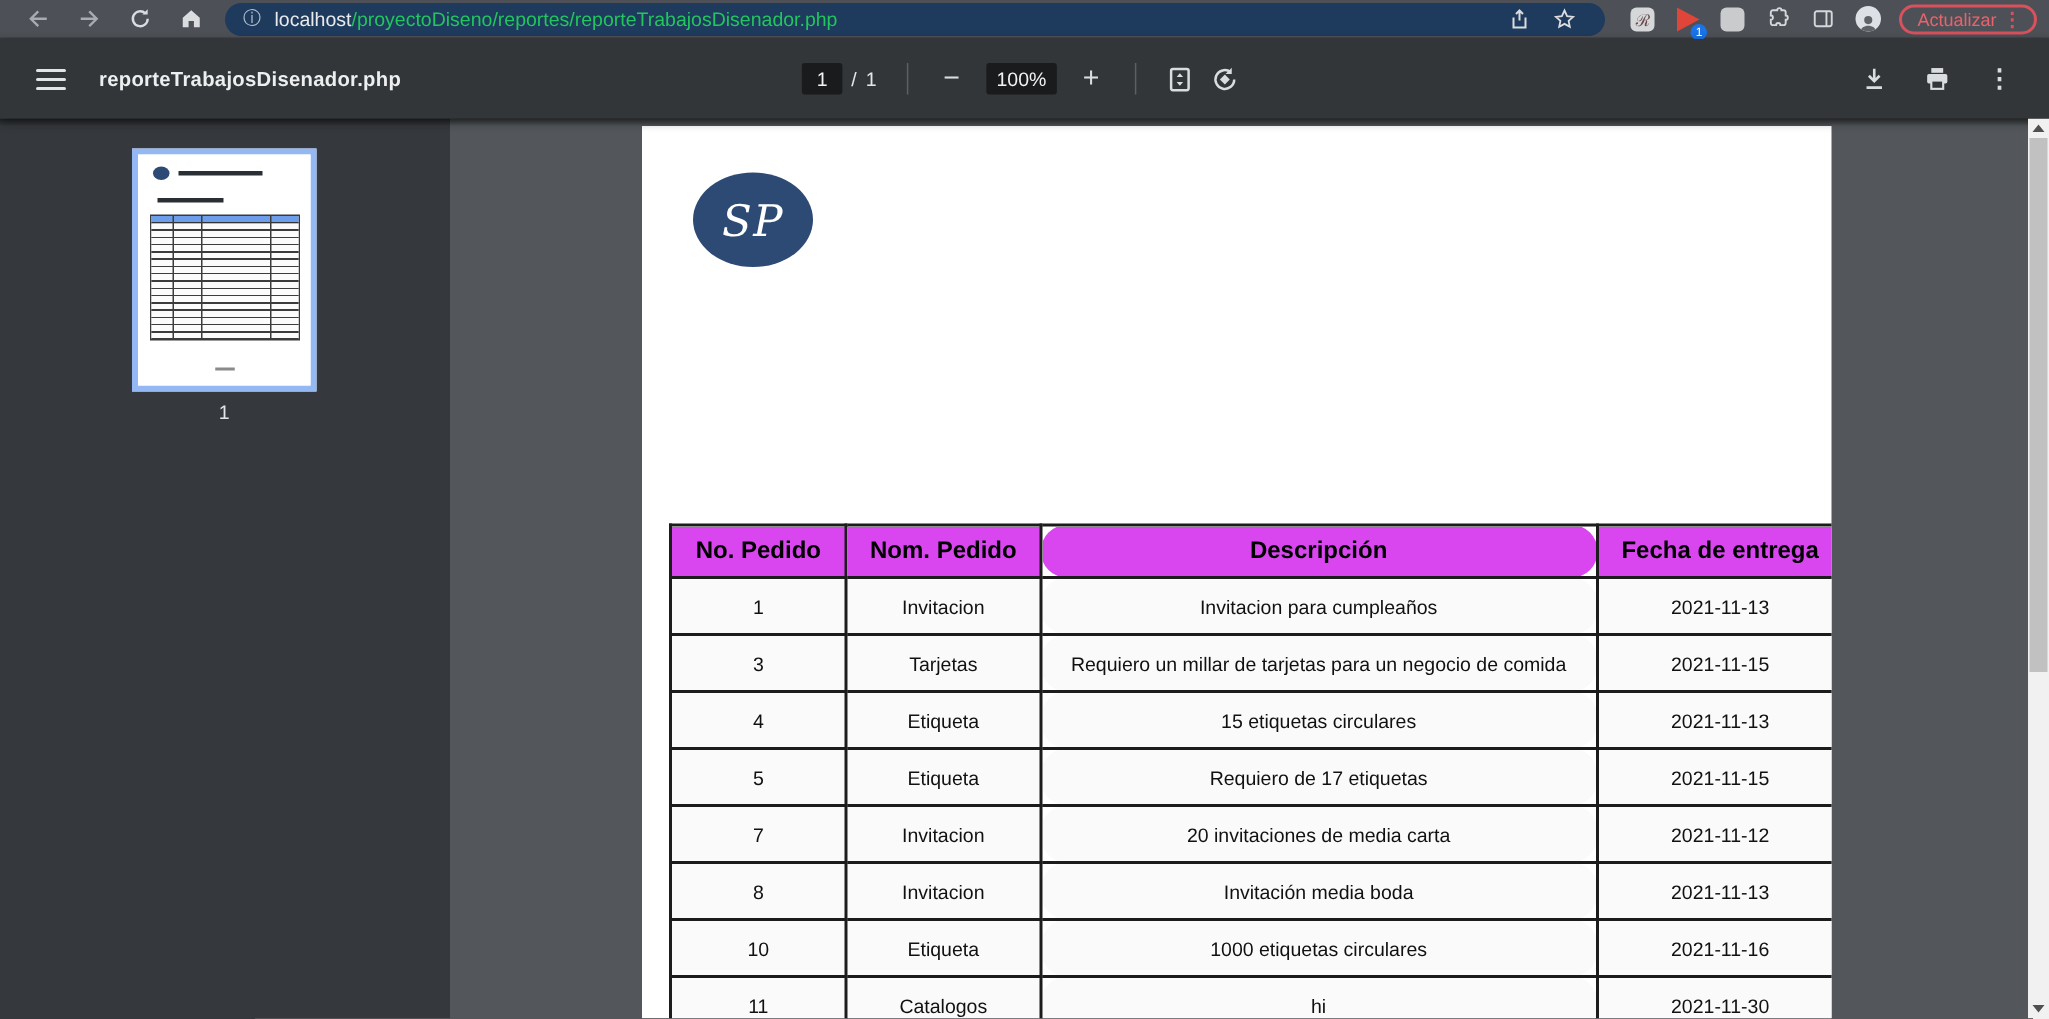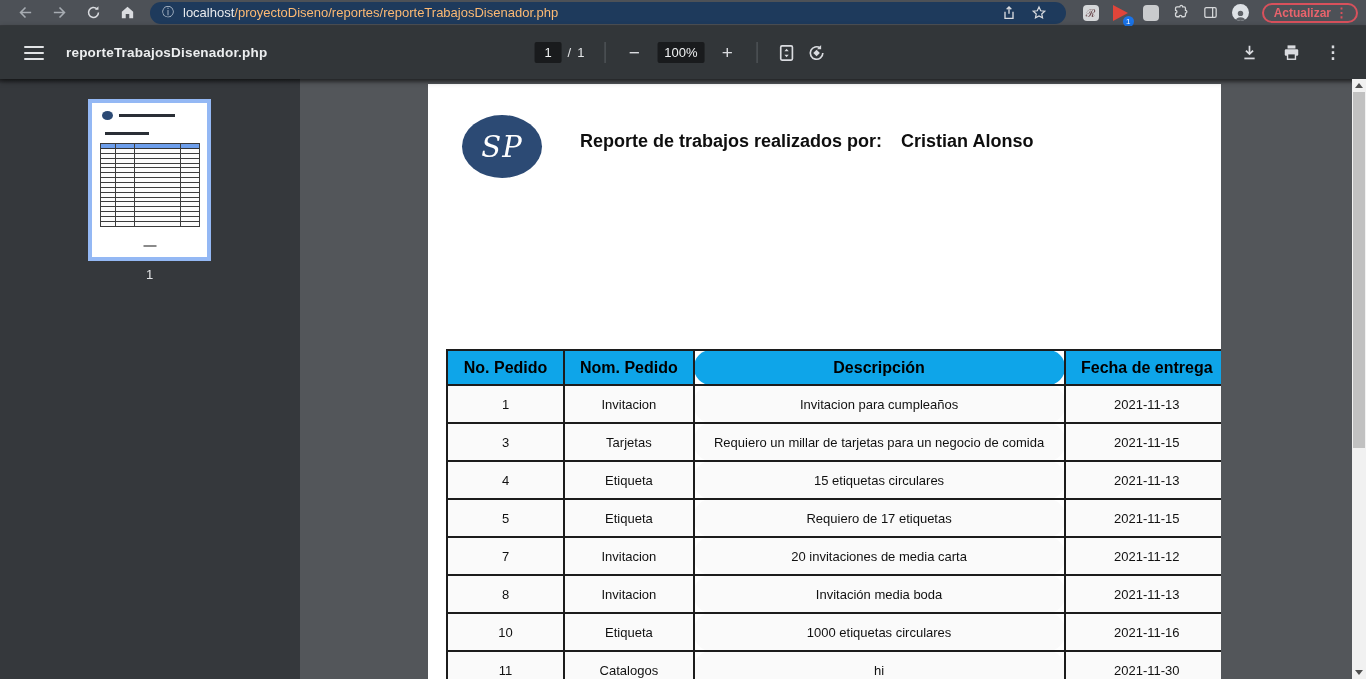--- a/index.html
+++ b/index.html
@@ -11,34 +11,34 @@
   .topbar { position:absolute; top:0; left:0; width:1366px; height:26px;
             background:#4d5157; display:flex; align-items:center; padding:0 8px;
             border-bottom:1px solid #3a3d41; }
   .nav-ic { width:34px; height:26px; display:flex; align-items:center; justify-content:center; flex:0 0 auto; }
   .nav-ic svg { display:block; }
   .urlbar { flex:1 1 auto; height:22px; margin:0 10px 0 6px; background:#1e3a5c;
             border-radius:12px; display:flex; align-items:center; padding:0 12px;
             min-width:0; }
   .urlbar .info { color:#b9c4d0; font-size:12px; margin-right:9px; flex:0 0 auto; }
   .url-host { color:#e8eaed; font-size:13px; white-space:nowrap; }
-  .url-path { color:#fdba74; font-size:13px; white-space:nowrap; overflow:hidden; text-overflow:clip; flex:1 1 auto; min-width:0; }
+  .url-path { color:#22c55e; font-size:13px; white-space:nowrap; overflow:hidden; text-overflow:clip; flex:1 1 auto; min-width:0; }
   .urlbar .pill-ic { width:30px; height:22px; display:flex; align-items:center; justify-content:center; flex:0 0 auto; }
   .ext-ic { width:30px; height:26px; display:flex; align-items:center; justify-content:center; position:relative; flex:0 0 auto; }
   .sq { width:16px; height:16px; border-radius:4px; background:#d5d7d9; display:flex; align-items:center; justify-content:center;
         font-size:11px; color:#6b4a4e; font-family:"DejaVu Serif", serif; }
   .sq.plain { background:#c9cbcd; }
   .redext { width:0; height:0; border-style:solid; border-width:8px 0 8px 15px;
             border-color:transparent transparent transparent #e0453a; }
   .badge { position:absolute; right:2px; bottom:-1px; min-width:11px; height:11px; border-radius:6px;
            background:#1a73e8; color:#fff; font-size:8px; line-height:11px; text-align:center; padding:0 2px; }
   .avatar-circle { width:17px; height:17px; border-radius:50%; background:#dde1e5; display:flex; align-items:flex-end; justify-content:center; overflow:hidden; }
   .update-pill { flex:0 0 auto; height:20px; border:2px solid #d8515c; border-radius:11px;
                  display:flex; align-items:center; padding:0 4px 0 10px; margin-left:6px; }
-  .update-pill .lbl { color:#e8636c; font-size:12px; font-weight:bold; }
+  .update-pill .lbl { color:#e8636c; font-size:12px; font-weight:normal; }
   .update-pill .kebab { color:#d8515c; font-size:13px; font-weight:bold; padding:0 4px; letter-spacing:0; }
 
   
   .pdfbar { position:absolute; top:26px; left:0; width:1366px; height:53px; background:#323639;
             display:flex; align-items:center; box-shadow:0 2px 6px rgba(0,0,0,.45); z-index:5; }
   .hamburger { width:20px; height:14px; margin:0 22px 0 24px; display:flex; flex-direction:column; justify-content:space-between; cursor:pointer; }
   .hamburger i { display:block; height:2px; background:#e2e4e6; border-radius:1px; }
   .pdf-title { color:#eceeef; font-size:13.5px; font-weight:bold; letter-spacing:.2px; }
   .pdf-center { position:absolute; left:50%; top:0; height:53px; transform:translateX(-50%);
                 display:flex; align-items:center; }
@@ -79,21 +79,21 @@
   .doc-logo { position:absolute; left:34px; top:31px; width:80px; height:63px; border-radius:50%;
               background:#2c4a74; display:flex; align-items:center; justify-content:center; }
   .doc-logo span { font-family:"DejaVu Serif", serif; font-style:italic; font-size:29px; color:#fff; letter-spacing:1px; }
   .doc-title { position:absolute; left:152px; top:47px; font-size:18px; font-weight:bold; color:#0e0e0e; white-space:nowrap; }
   .doc-title .author { margin-left:19px; }
   .doc-date { position:absolute; left:61px; top:197px; font-size:18px; font-weight:bold; color:#0e0e0e; white-space:nowrap; }
   .doc-date .val { margin-left:16px; }
 
   .doc-table { position:absolute; left:18px; top:265px; border-collapse:collapse; table-layout:fixed; width:784px; }
   .doc-table th, .doc-table td { border:2px solid #1c1c1c; text-align:center; overflow:hidden; white-space:nowrap; }
-  .doc-table th { background:#0ea5e9; color:#000; font-size:16px; font-weight:bold; height:35px; }
+  .doc-table th { background:#d946ef; color:#000; font-size:16px; font-weight:bold; height:35px; }
   .doc-table td { background:#fafafa; color:#111; font-size:13px; font-weight:normal; height:38px; }
   .doc-table .col0 { width:114px; }
   .doc-table .col1 { width:126px; }
   .doc-table .col2 { width:361px;border-radius:17px; }
   .doc-table .col3 { width:160px; }
 
   
   .scrollbar { position:absolute; top:0; right:0; width:14px; height:600px; background:#f1f1f1; z-index:6; }
   .sb-btn { position:absolute; left:0; width:14px; height:13px; display:flex; align-items:center; justify-content:center; cursor:pointer; }
   .sb-up { top:0; } .sb-down { bottom:0; }
@@ -257,23 +257,20 @@
         </div>
       </div>
       <div class="thumb-num">1</div>
     </div>
 
     <div class="viewer">
       <div class="pdf-page">
         <div class="doc-logo">
           <span>SP</span>
         </div>
-        <div class="doc-title">
-          <span>Reporte de trabajos realizados por:</span><span class="author">Cristian Alonso</span>
-        </div>
         <table class="doc-table">
           <thead>
             <tr>
                 <th class="col0">No. Pedido</th>
                 <th class="col1">Nom. Pedido</th>
                 <th class="col2">Descripción</th>
                 <th class="col3">Fecha de entrega</th>
               </tr>
           </thead>
           <tbody>

